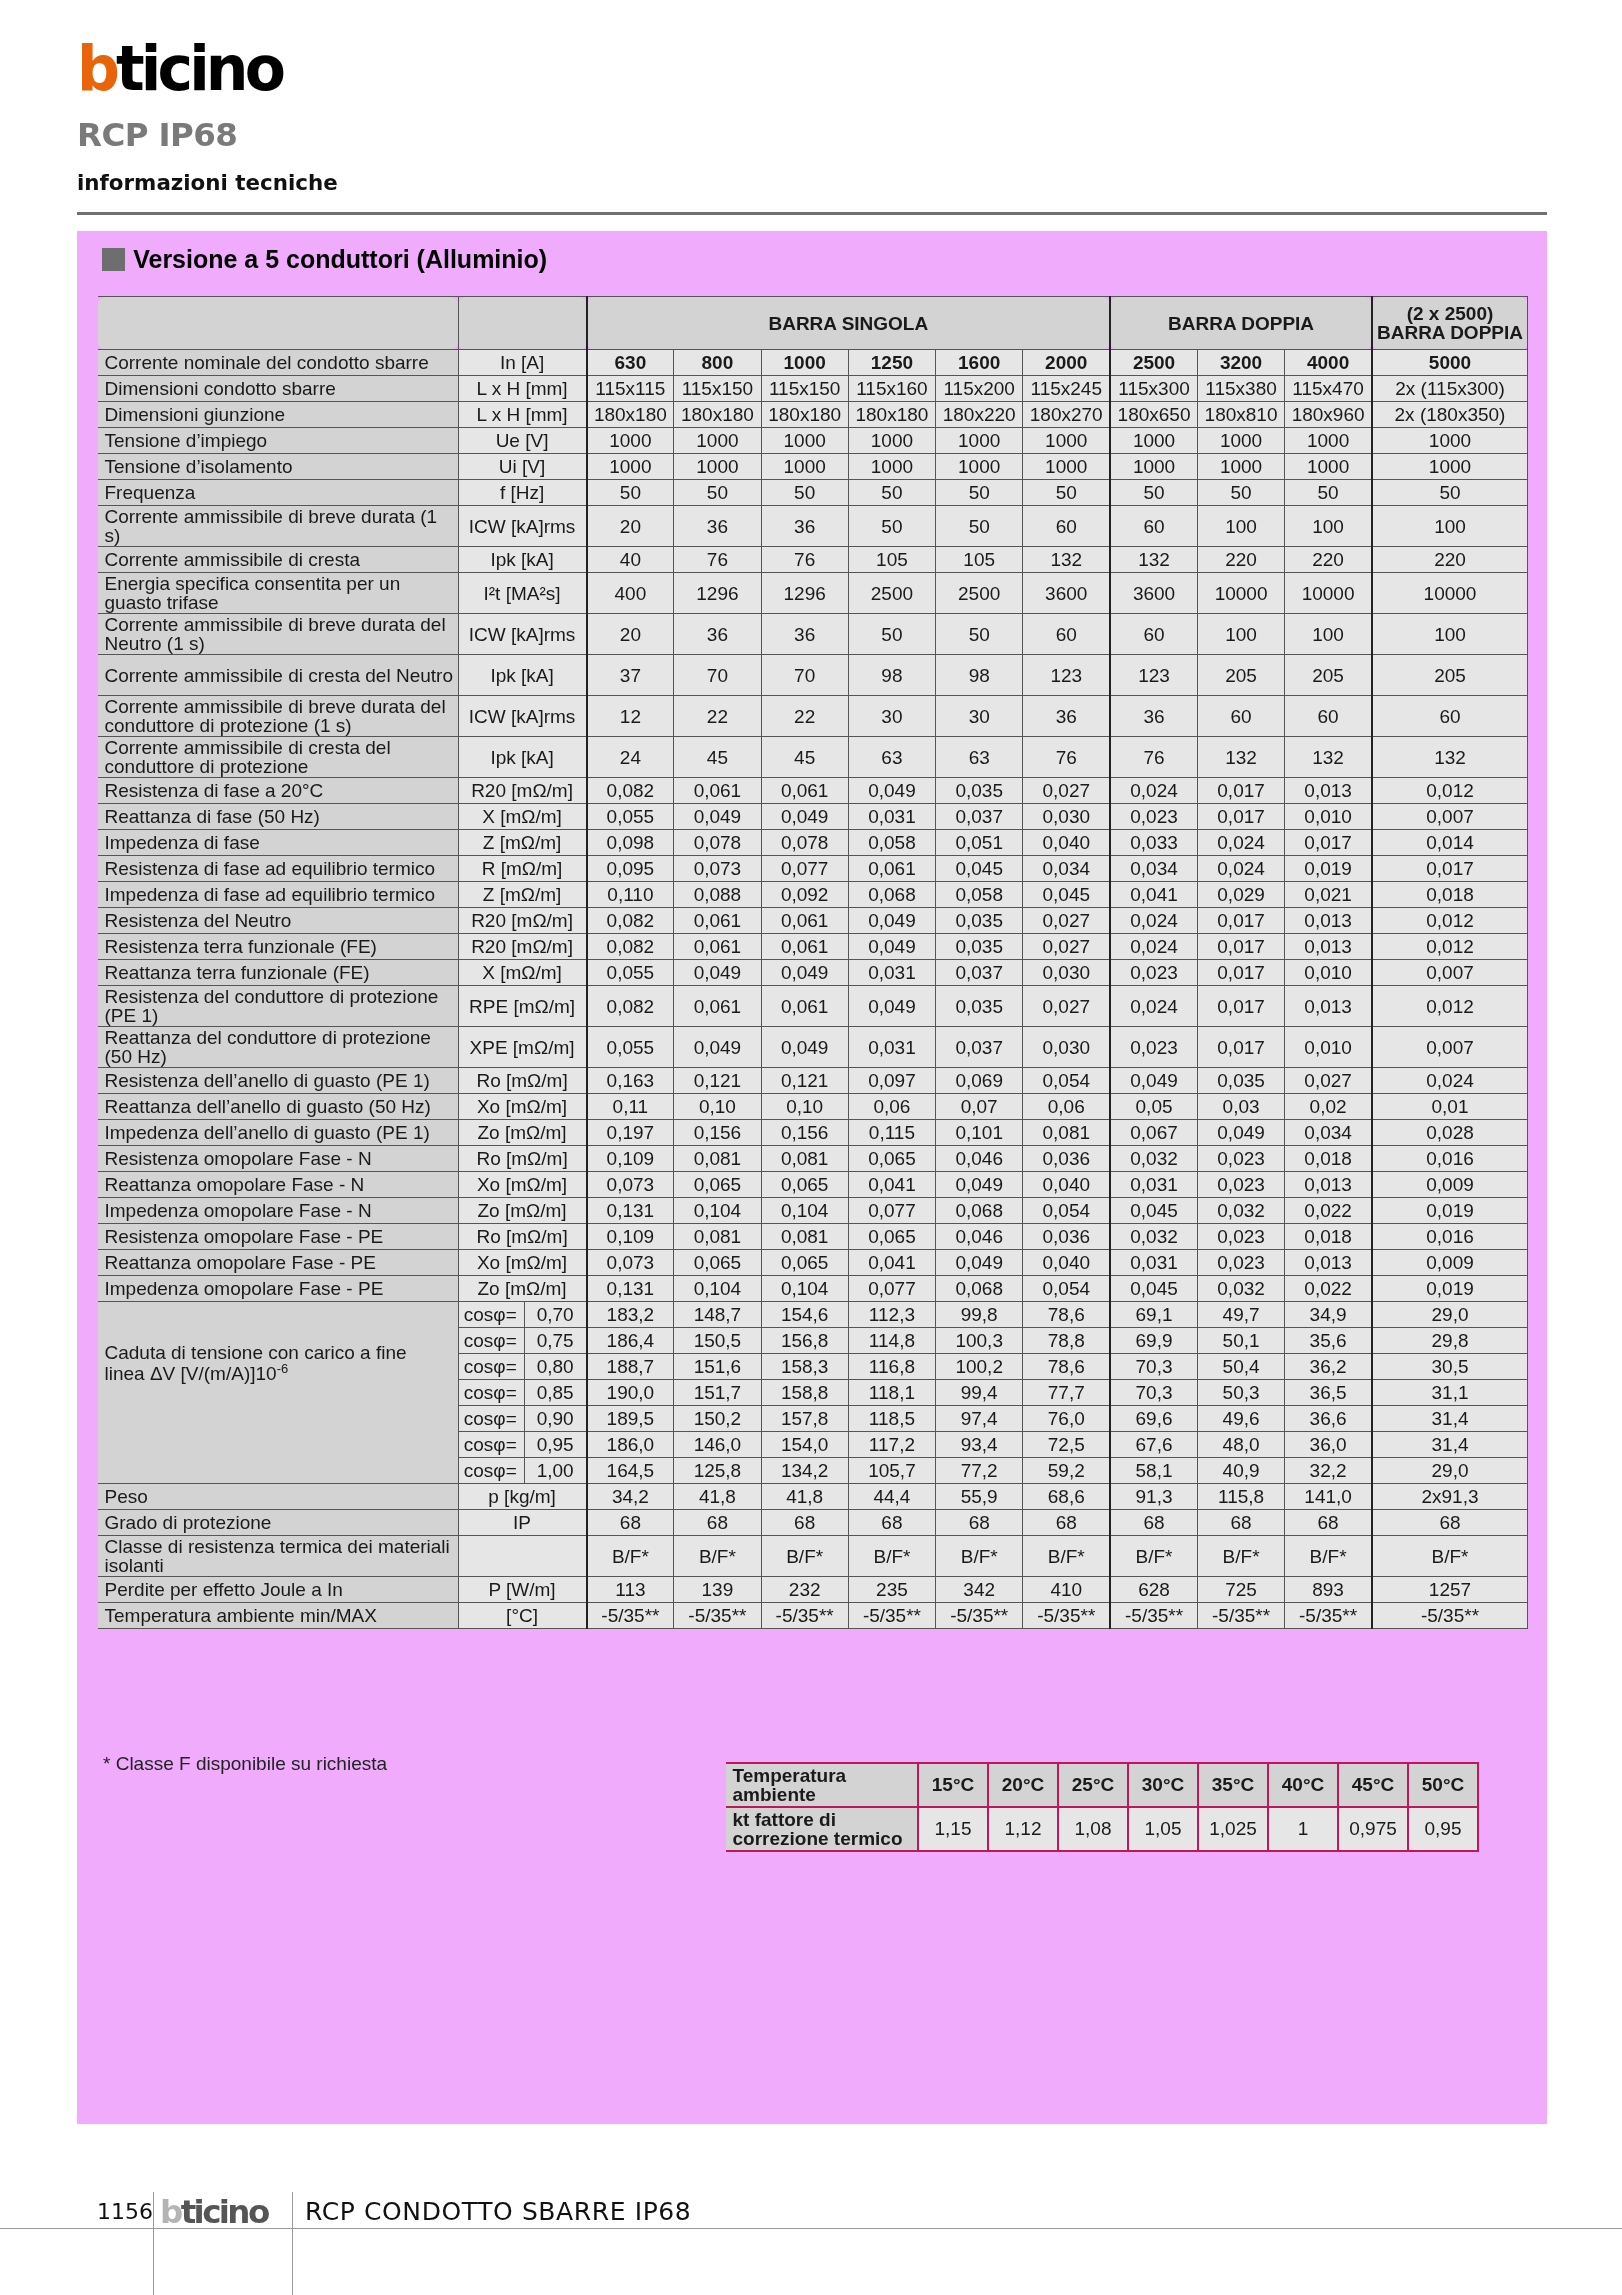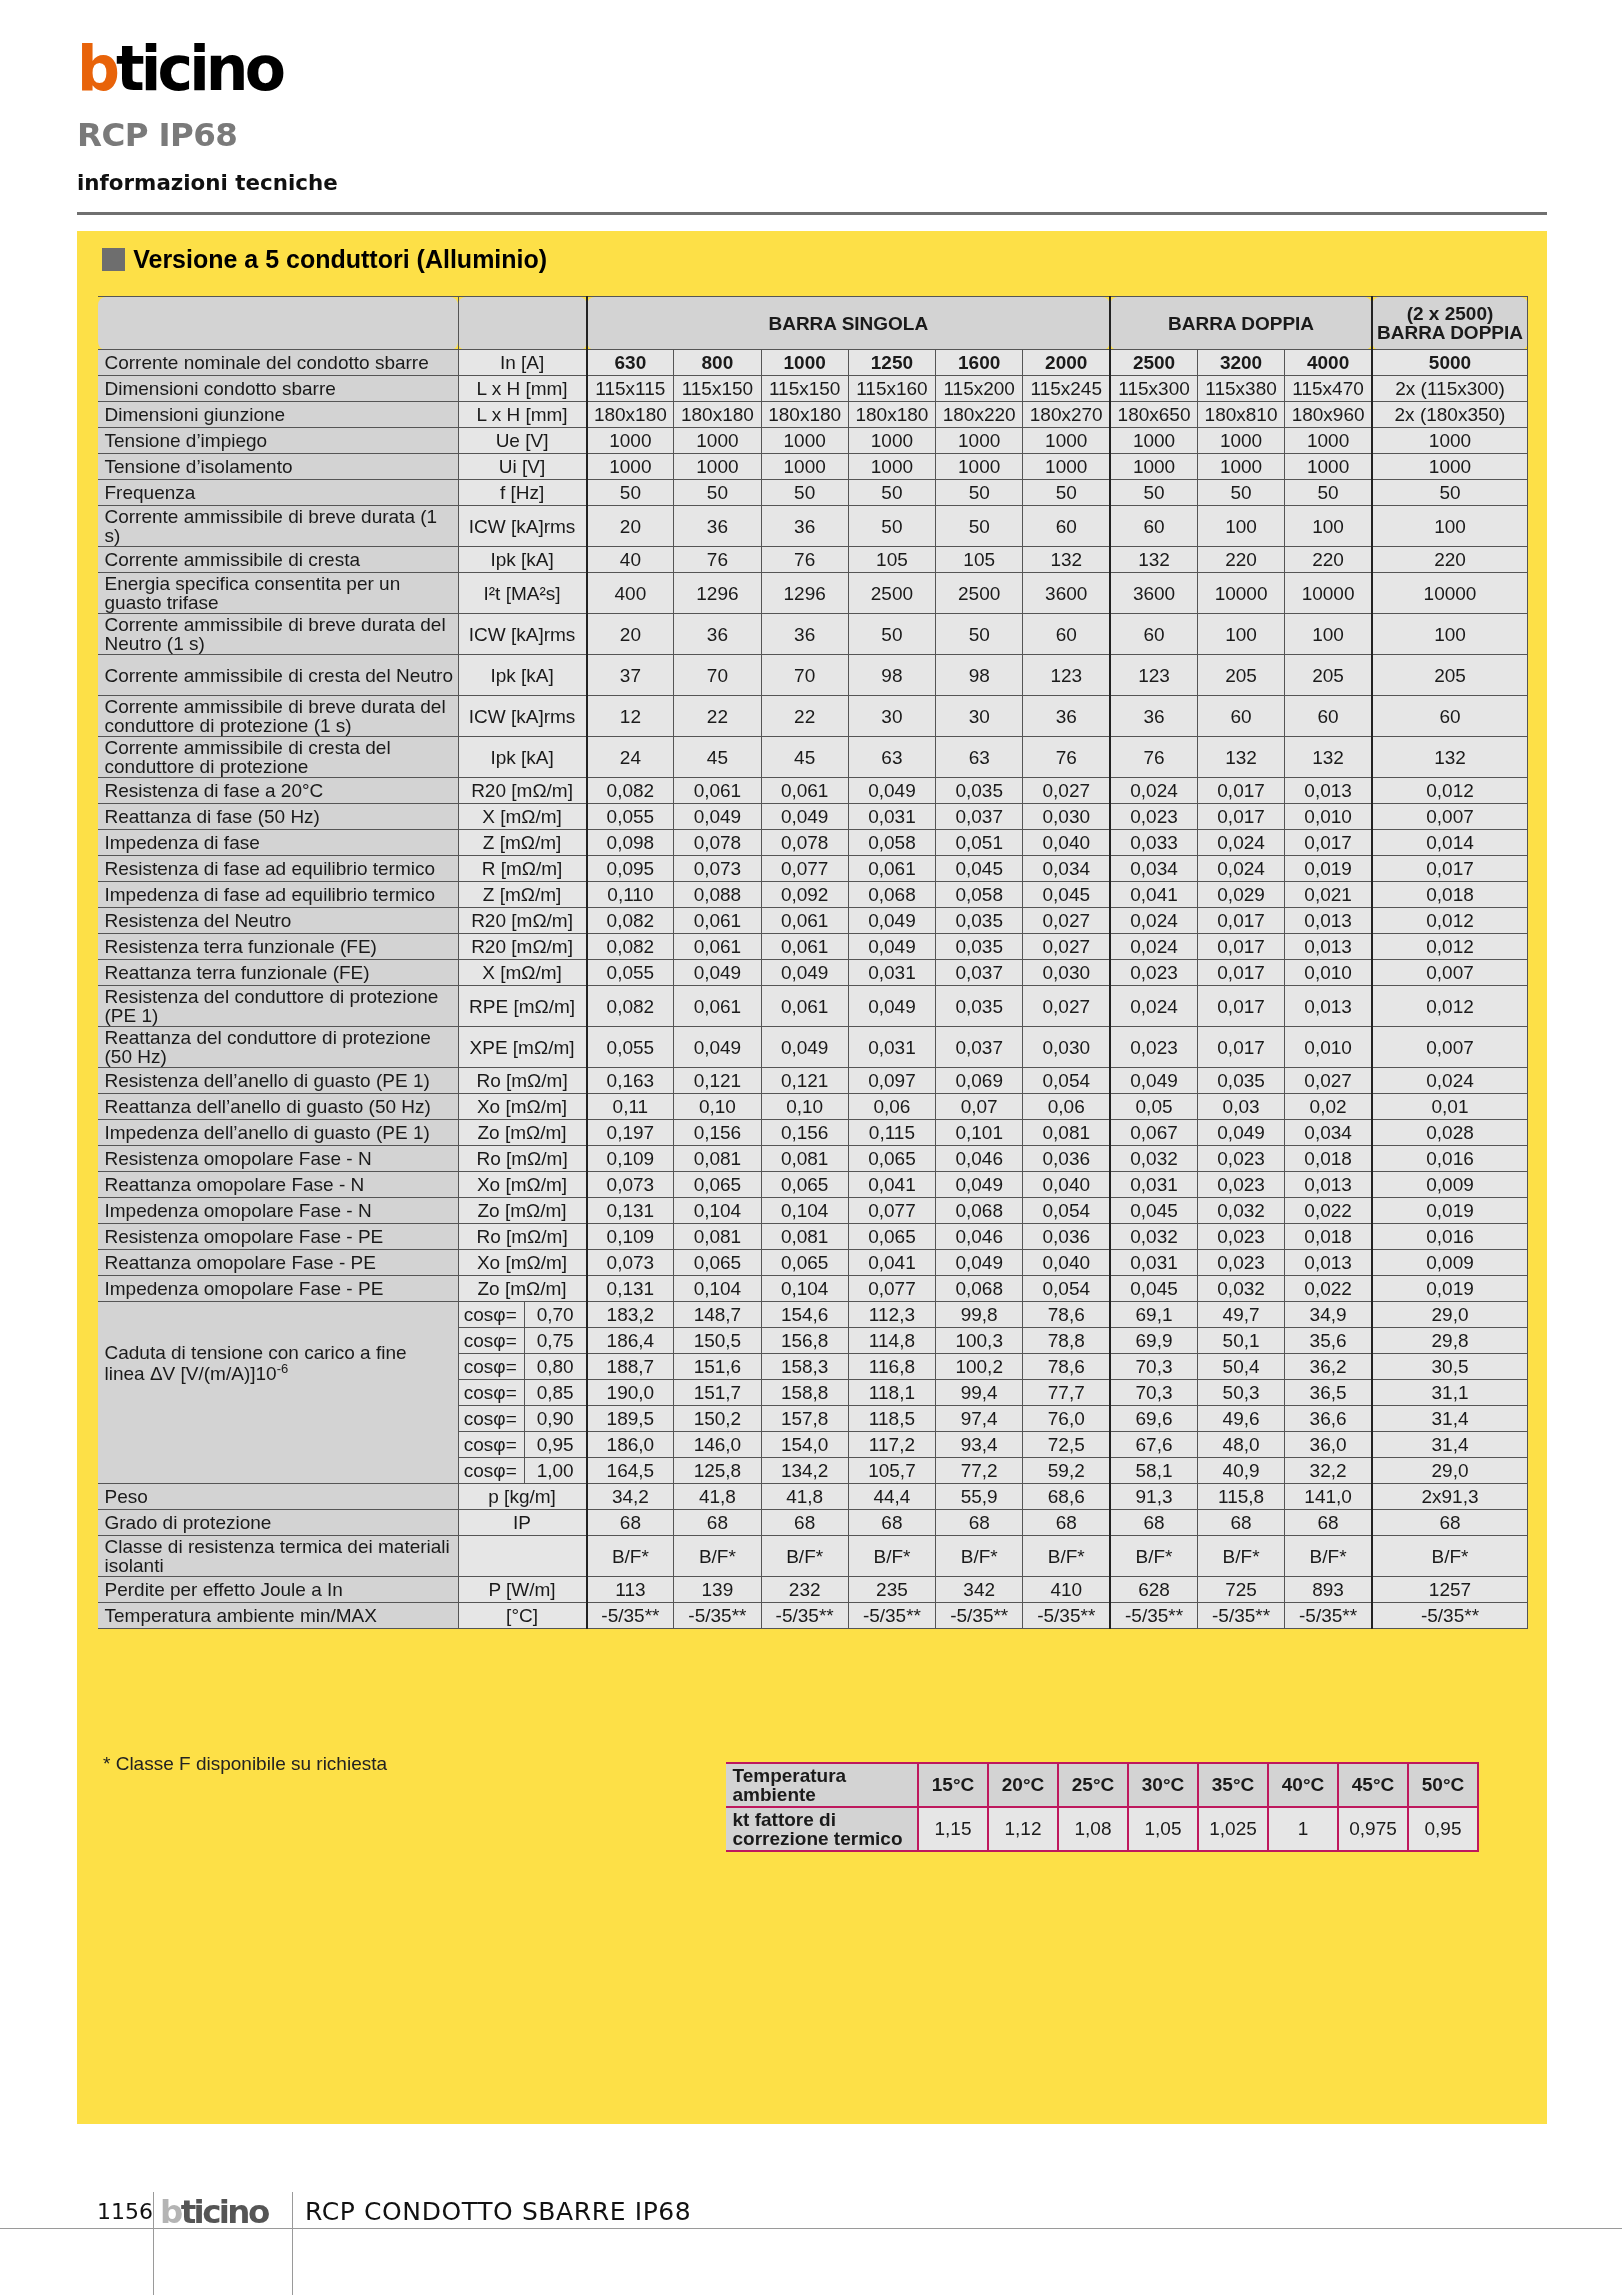--- a/index.html
+++ b/index.html
@@ -4,21 +4,21 @@
   <style>
     html, body { margin: 0; padding: 0; background: #ffffff; }
     body { width: 1623px; height: 2295px; position: relative; overflow: hidden;
            font-family: "Liberation Sans", sans-serif; color: #1a1a1a; }
     .logo { position: absolute; left: 77px; top: 45px; height: 47px; display: flex; align-items: flex-end; }
     .logo-text { font-family: "DejaVu Sans", sans-serif; font-weight: bold; font-size: 60px; line-height: 47px; letter-spacing: -3.9px; color: #000; transform: scaleY(1.05); }
     .logo-b { color: #e8630a; }
     .page-title { position: absolute; left: 77px; top: 116px; font-family: "DejaVu Sans", sans-serif; font-weight: bold; font-size: 32.5px; color: #7a7a7a; letter-spacing: -0.6px; }
     .page-subtitle { position: absolute; left: 77px; top: 170px; font-family: "DejaVu Sans", sans-serif; font-weight: bold; font-size: 21.4px; color: #111; }
     .header-rule { position: absolute; left: 77px; top: 212px; width: 1470px; height: 2.6px; background: #707070; }
-    .panel { position: absolute; left: 77px; top: 231px; width: 1470px; height: 1893px; background: #fde047; }
+    .panel { position: absolute; left: 77px; top: 231px; width: 1470px; height: 1893px; background: #f0abfc; }
     .section-title { position: absolute; left: 25px; top: 14.3px; display: flex; align-items: center; font-size: 25px; font-weight: bold; color: #000; }
     .section-square { width: 23.4px; height: 23.4px; background: #6e6e6e; margin-right: 7.8px; }
 
     table.spec { position: absolute; left: 21px; top: 65px; border-collapse: collapse; table-layout: fixed; width: 1430px; font-size: 19px; }
     table.spec td { border: 1px solid #555; height: 25px; padding: 0 2.6px; text-align: center; vertical-align: middle; background: #e6e6e6; white-space: nowrap; line-height: 1.0; }
     table.spec td.lab { text-align: left; background: #d3d3d3; white-space: normal; padding-left: 6.5px; border-left: none; }
     table.spec td.unit { background: #e6e6e6; }
     table.spec td.hdr { background: #d3d3d3; font-weight: bold; height: 52px; border-radius: 8px; }
     table.spec tr.amp td.val { font-weight: bold; }
     table.spec td.tall { height: 40px; }

